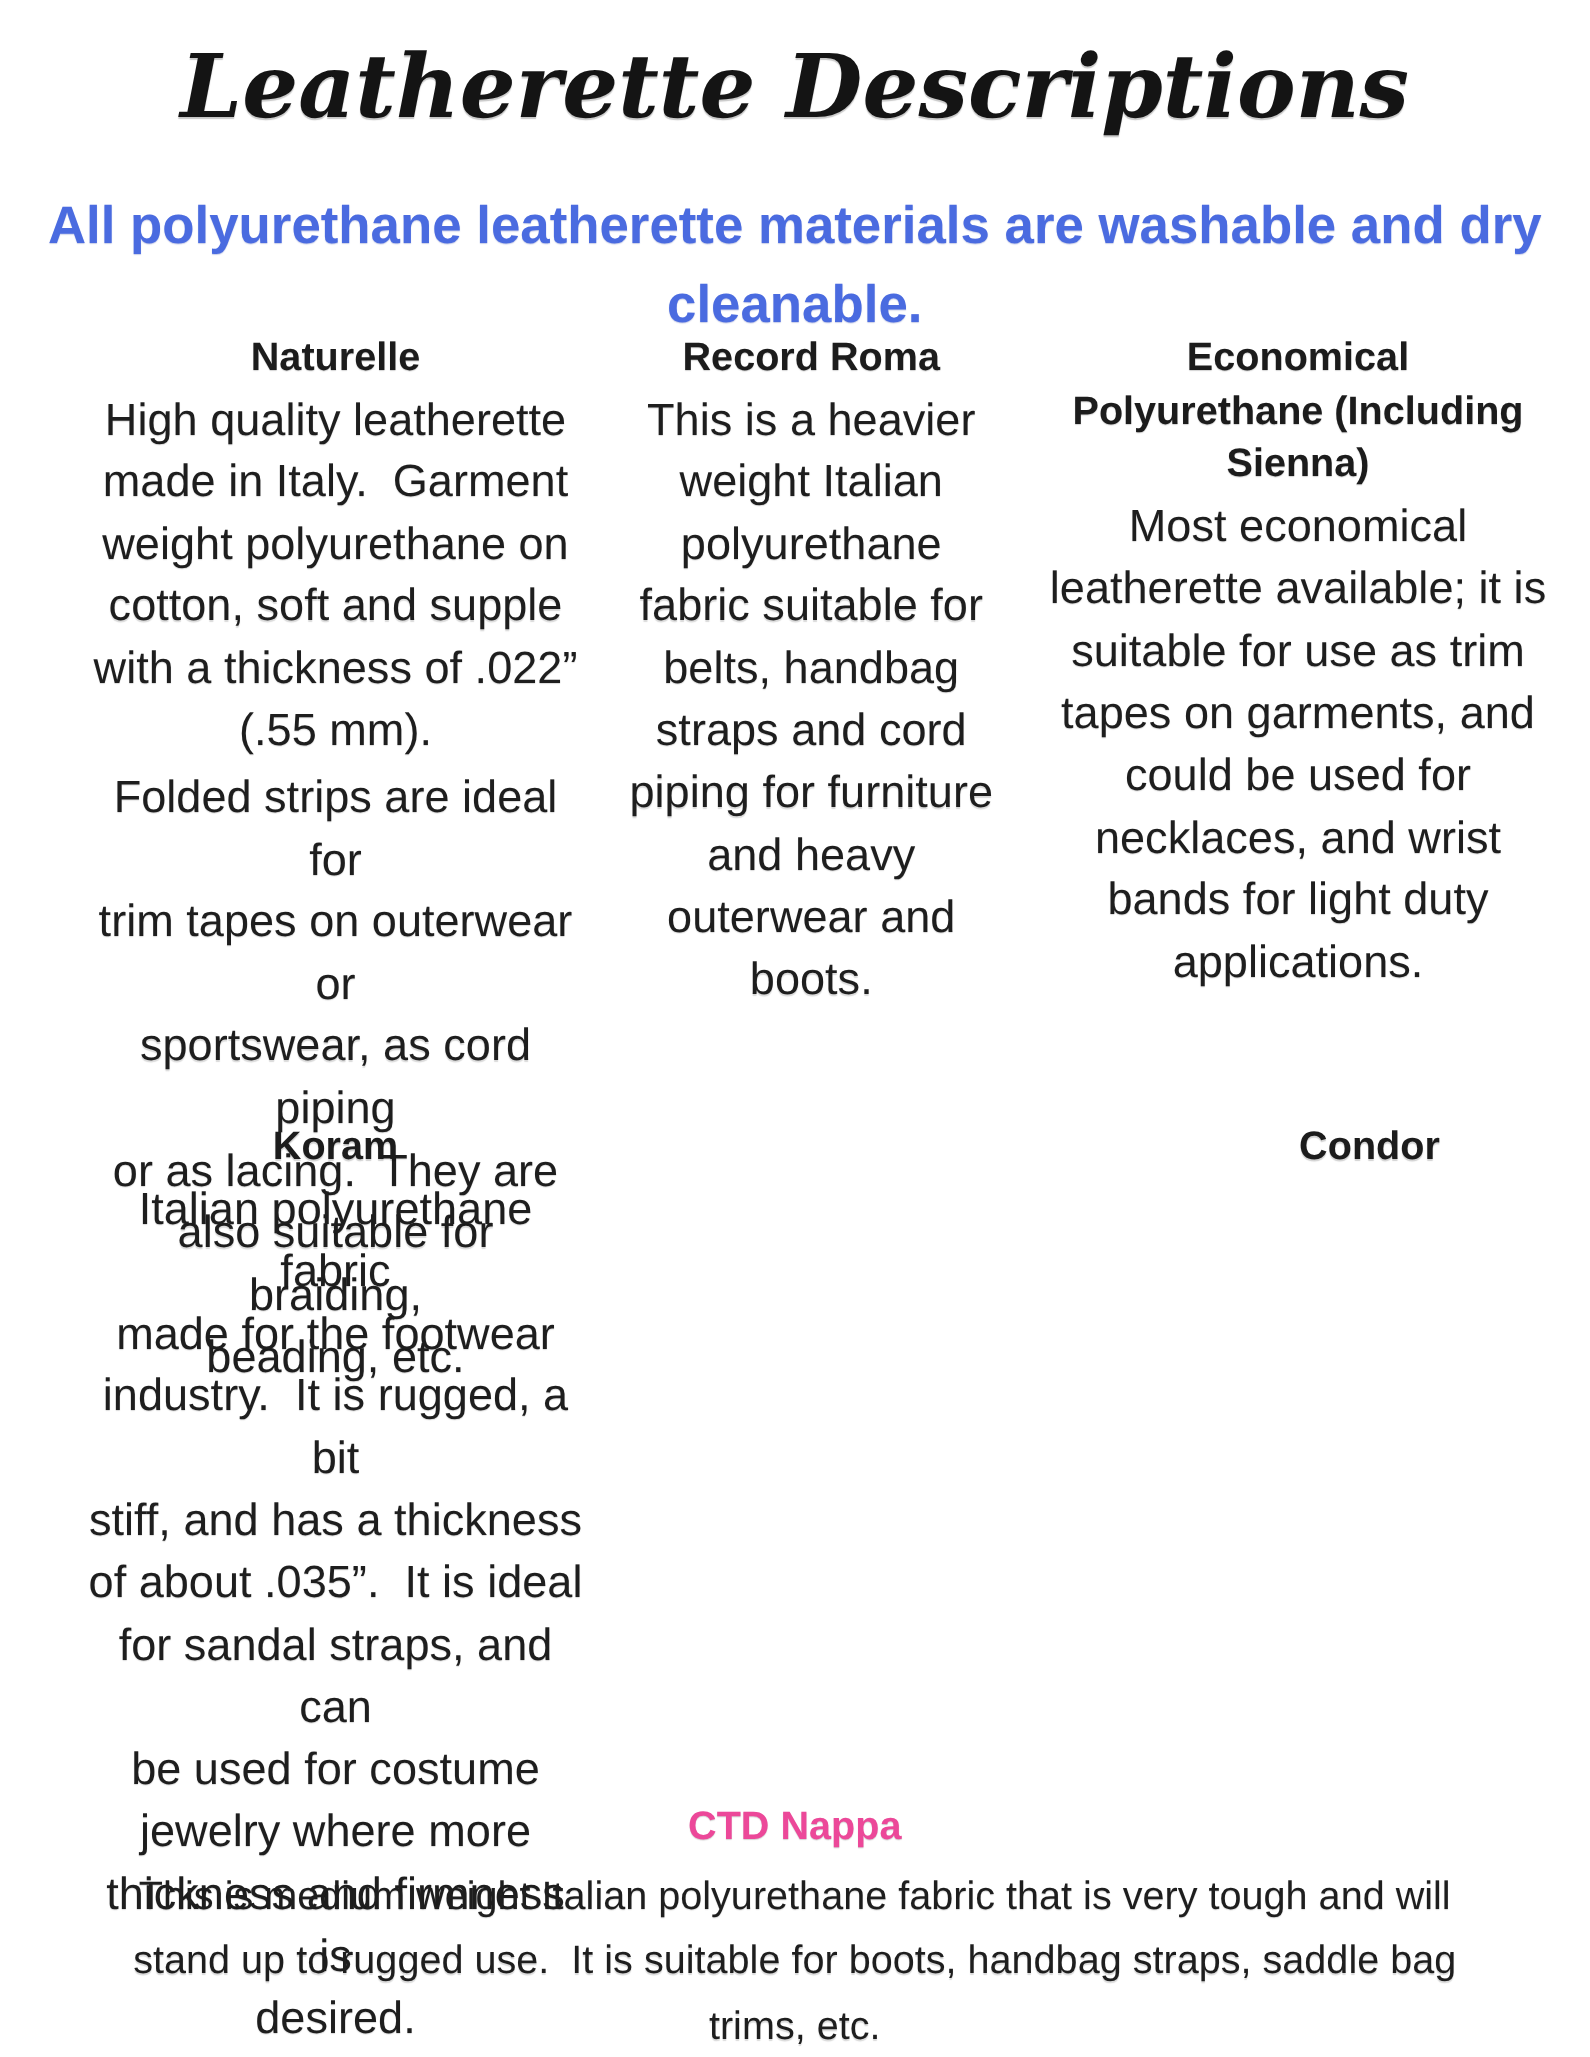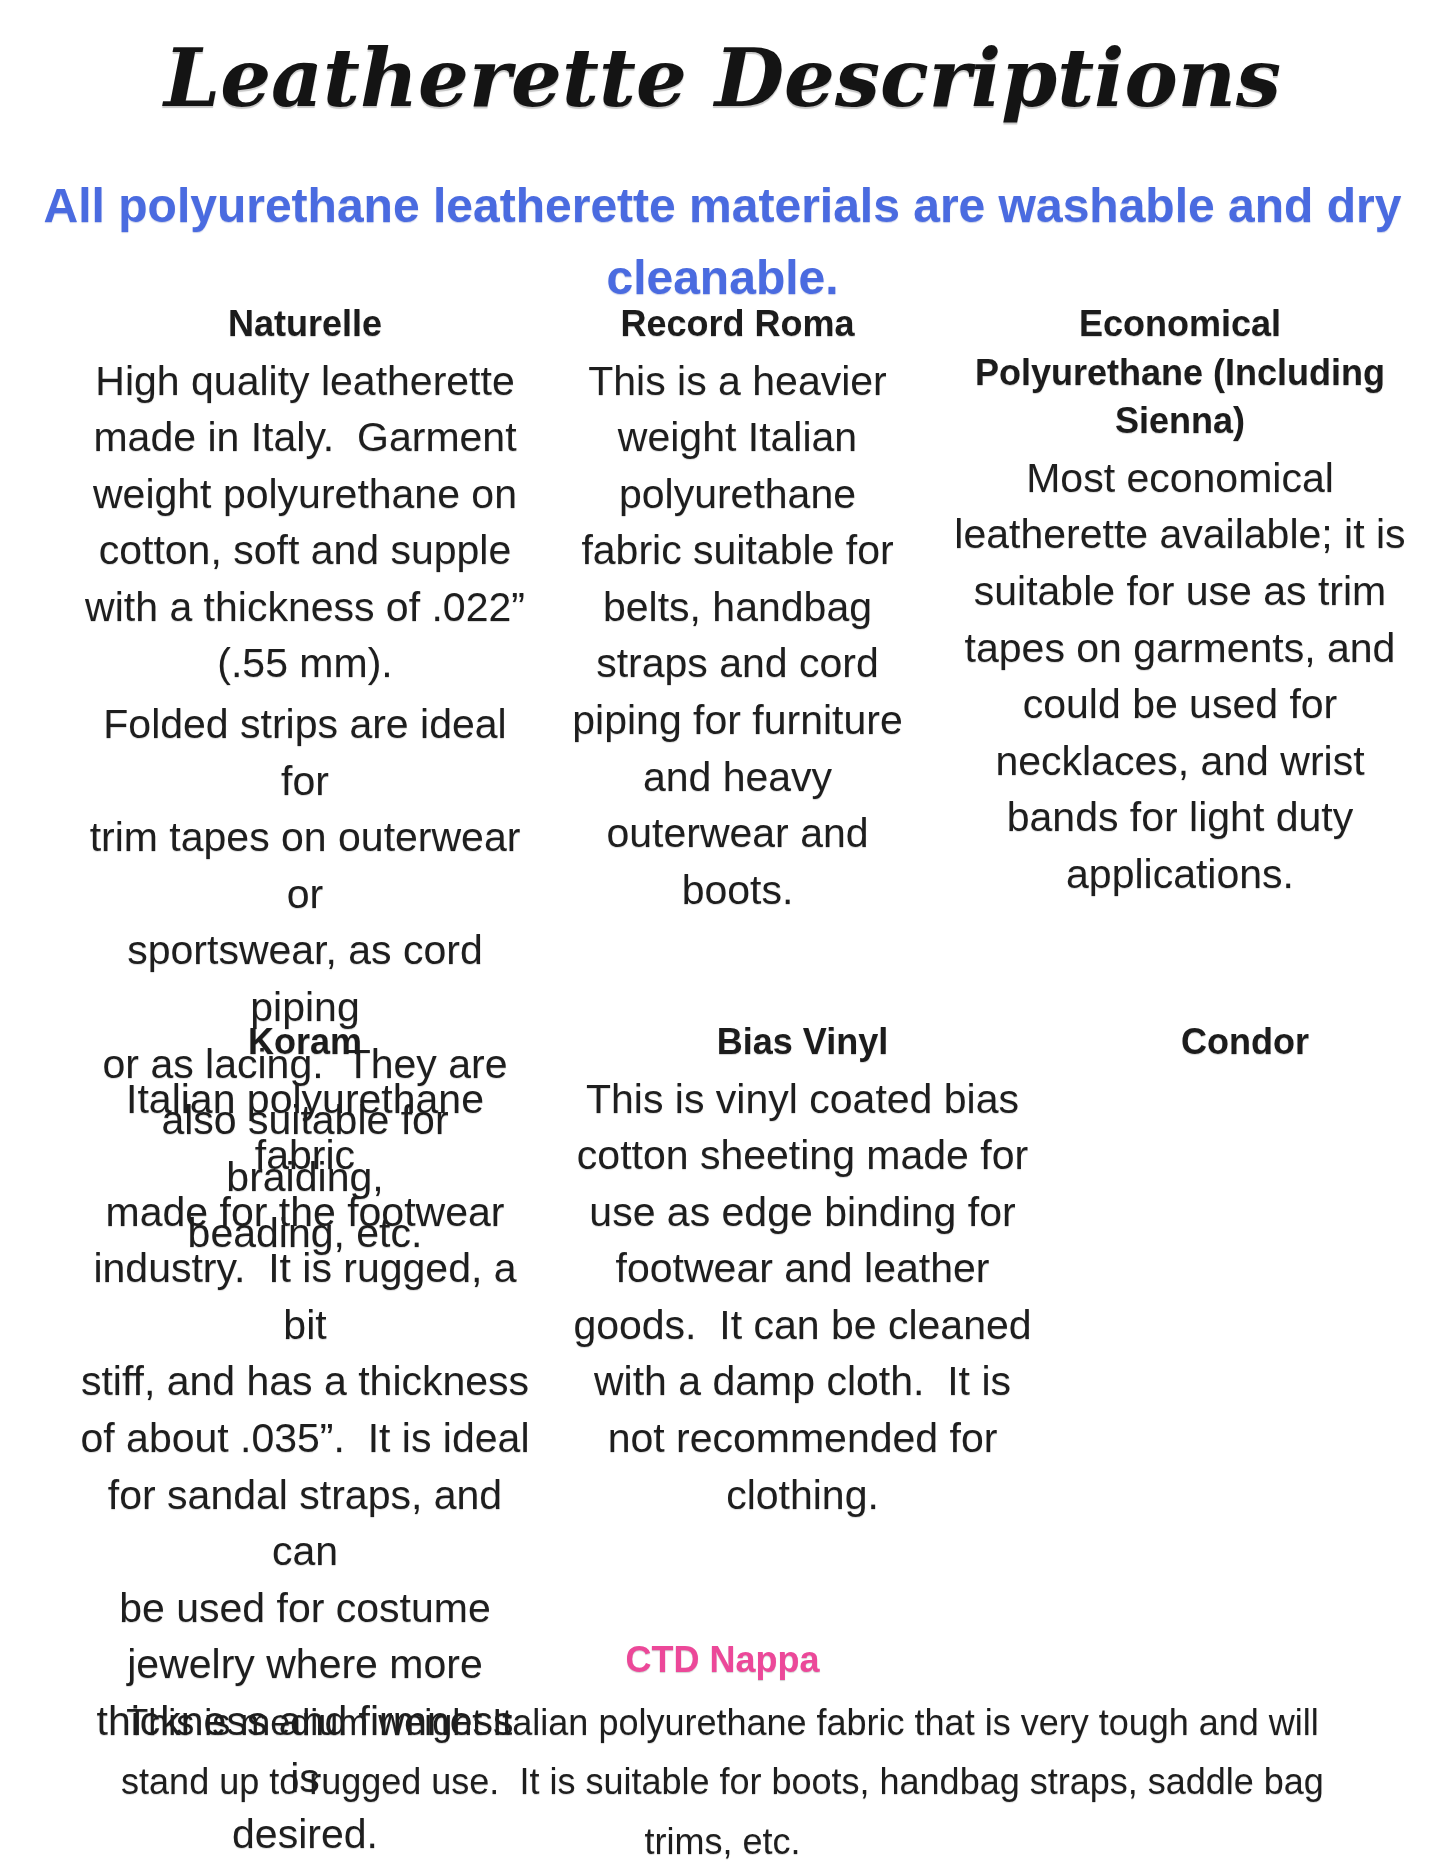--- a/index.html
+++ b/index.html
@@ -160,31 +160,20 @@
 industry.  It is rugged, a bit
 stiff, and has a thickness
 of about .035”.  It is ideal
 for sandal straps, and can
 be used for costume
 jewelry where more
 thickness and firmness is
 desired.</p>
     </section>
 
-    <section class="col col-b">
-      <h2>Bias Vinyl</h2>
-      <p>This is vinyl coated bias
-cotton sheeting made for
-use as edge binding for
-footwear and leather
-goods.  It can be cleaned
-with a damp cloth.  It is
-not recommended for
-clothing.</p>
-    </section>
 
     <section class="col col-c">
       <h2>Condor</h2>
     </section>
   </div>
 
   <section class="ctd">
     <h2>CTD Nappa</h2>
     <p>This is medium weight Italian polyurethane fabric that is very tough and will
 stand up to rugged use.  It is suitable for boots, handbag straps, saddle bag

